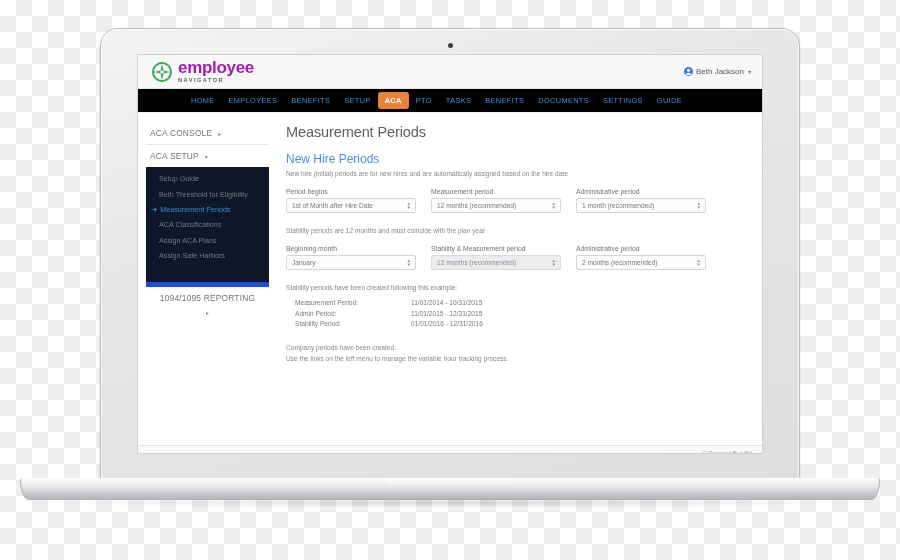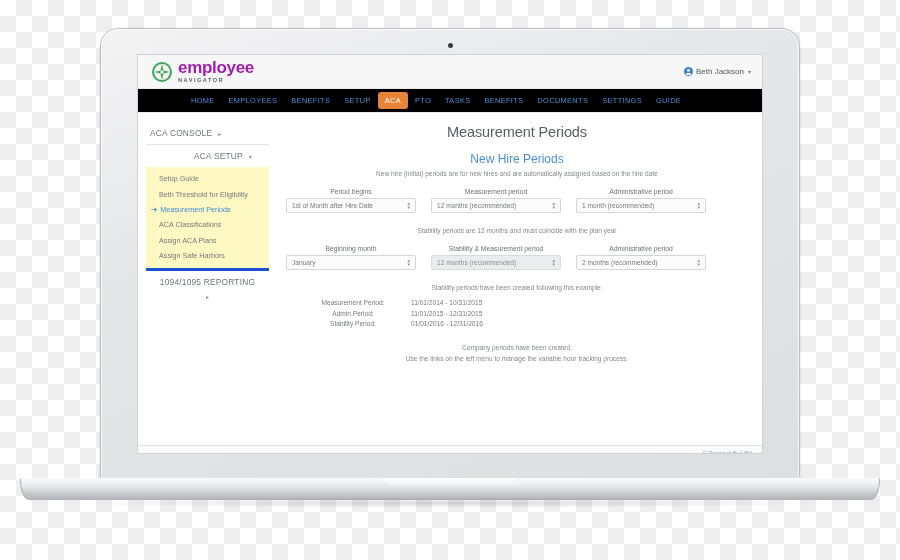--- a/index.html
+++ b/index.html
@@ -118,46 +118,46 @@
     background: #000000;
   }
   .nav-item {
     font-size: 7.4px;
     letter-spacing: 0.35px;
     color: #4a90d9;
     padding: 4px 7px;
     border-radius: 3px;
     white-space: nowrap;
   }
-  .nav-item.active { background: #e8833a; color: #ffffff; font-weight: normal; }
-
-  
-  .app-body { display: flex; height: 332px; background: #ffffff; text-align: center; }
+  .nav-item.active { background: #e8833a; color: #ffffff; font-weight: bold; }
+
+  
+  .app-body { display: flex; height: 332px; background: #ffffff; }
 
   
   .sidebar { width: 139px; flex: 0 0 139px; padding: 9px 0 0 8px; }
 
   .side-section {
     font-size: 8.4px;
     color: #6f7378;
     letter-spacing: 0.2px;
     padding: 6px 4px 6px 4px;
     border-bottom: 1px solid #e4e5e7;
     display: flex;
     align-items: center;
     gap: 6px;
     margin-right: 8px;
   }
   .side-caret { font-size: 6px; color: #8d9196; }
 
   .submenu {
-    background: #fef9c3;
+    background: #0f172a;
     margin-right: 8px;
-    padding: 4px 0 5px 0;
-    border-bottom: 3px solid #1d4ed8;
+    padding: 4px 0 19px 0;
+    border-bottom: 5px solid #1d4ed8;
   }
   .submenu-item {
     font-size: 7.2px;
     color: #74787d;
     padding: 3.2px 6px 3.2px 13px;
     display: flex;
     align-items: center;
     gap: 3px;
     white-space: nowrap;
   }
@@ -284,21 +284,21 @@
     </div>
 
     <div class="app-body">
 
       <div class="sidebar">
         <div class="side-section">
           <span>ACA CONSOLE</span>
           <span class="side-caret">▸</span>
         </div>
 
-        <div class="side-section" style="border-bottom:none;margin-left:44px;">
+        <div class="side-section" style="border-bottom:none;">
           <span>ACA SETUP</span>
           <span class="side-caret">▾</span>
         </div>
 
         <div class="submenu">
           <div class="submenu-item">
             <span>Setup Guide</span>
           </div>
           <div class="submenu-item">
             <span>Beth Threshold for Eligibility</span>

